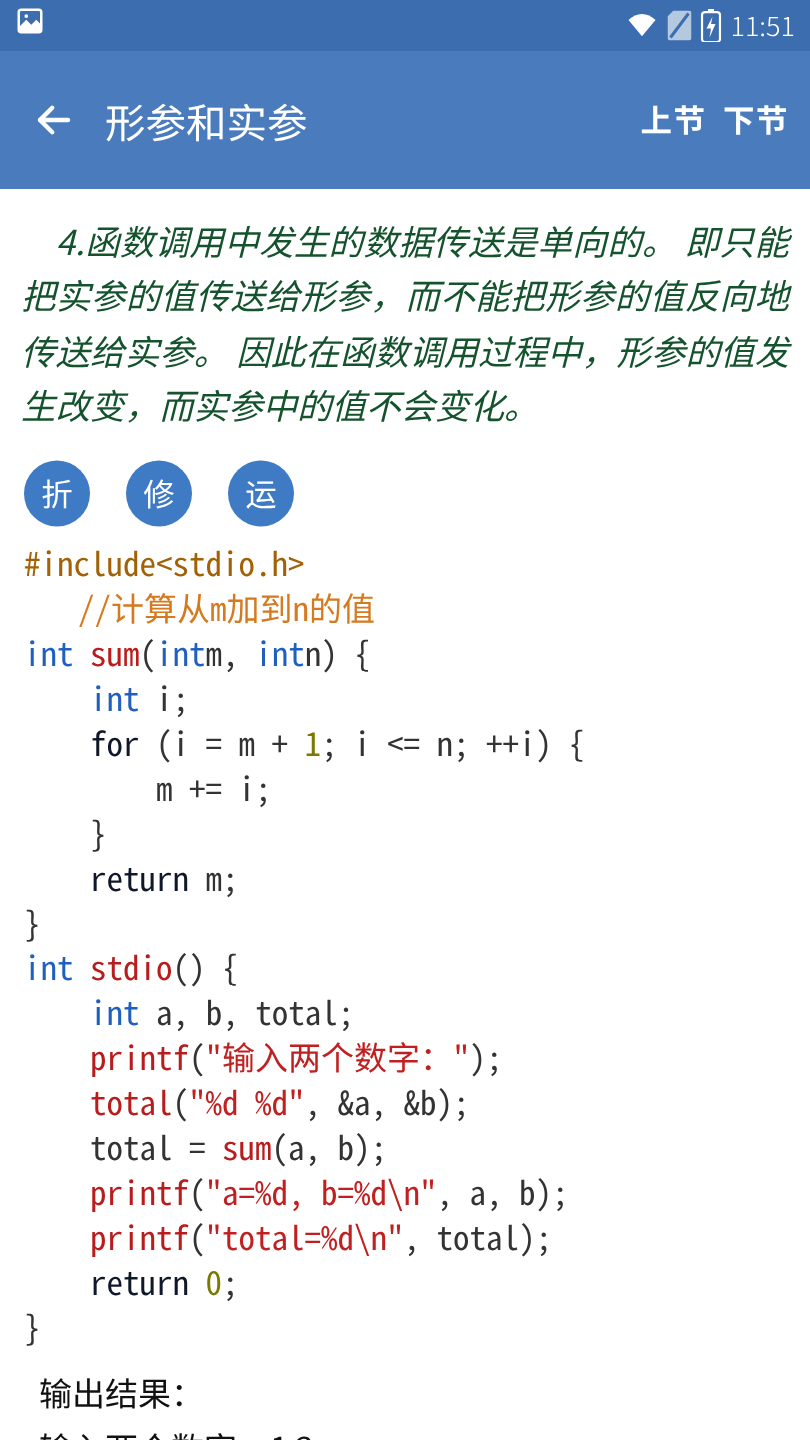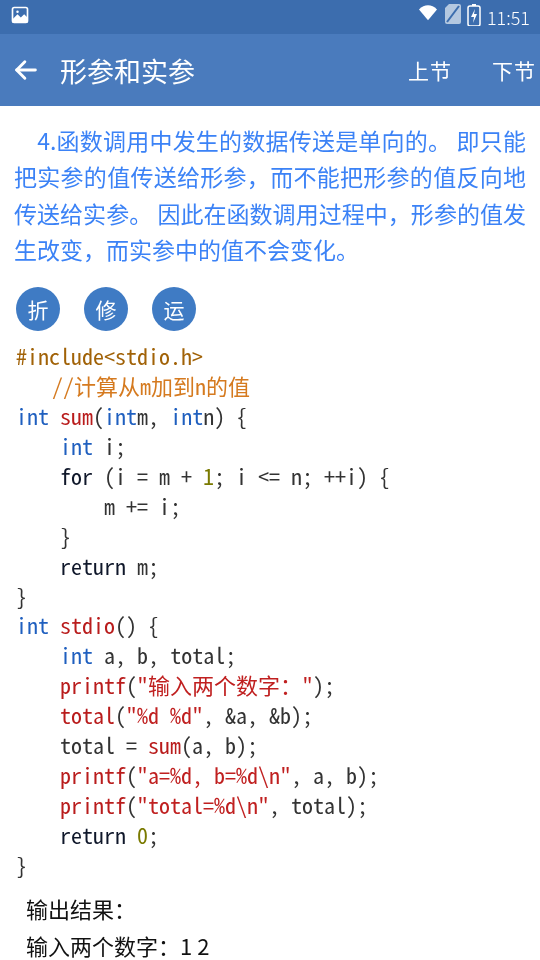--- a/index.html
+++ b/index.html
@@ -14,56 +14,58 @@
     height: 34px;
     background: #3c6dae;
     display: flex;
     align-items: center;
     justify-content: space-between;
     padding: 0 10px;
     color: #fff;
     font-size: 18px;
   }
   .status-left { display: flex; align-items: center; gap: 6px; }
-  .status-right { display: flex; gap: 6px; font-weight: 300; }
+  .status-right { display: flex; align-items: center; gap: 6px; font-weight: 300; }
   .status-right svg { display: block; }
   .app-bar {
-    height: 72px;
+    height: 92px;
     background: #4a7bbd;
     display: flex;
     align-items: center;
-    padding: 0 4px;
+    padding: 0 14px;
     color: #fff;
   }
   .back-btn {
     width: 44px;
     display: flex;
     align-items: center;
     justify-content: center;
   }
   .title {
     flex: 1;
     font-size: 27px;
     font-weight: 400;
     margin-left: 12px;
   }
   .nav-link {
     font-size: 21px;
-    margin-left: 40px;
+    margin-left: 11px;
     letter-spacing: 1px;
+    font-weight: bold;
   }
   .content {
     padding: 0 12px;
   }
   .para {
     font-size: 23px;
     line-height: 1.58;
-    color: #3b82f6;
+    color: #14532d;
     padding: 16px 2px 12px 2px;
     text-align: justify;
+    font-style: italic;
   }
   .btn-row {
     display: flex;
     gap: 24px;
     padding: 8px 4px 10px 4px;
   }
   .round-btn {
     width: 44px;
     height: 44px;
     border-radius: 50%;

